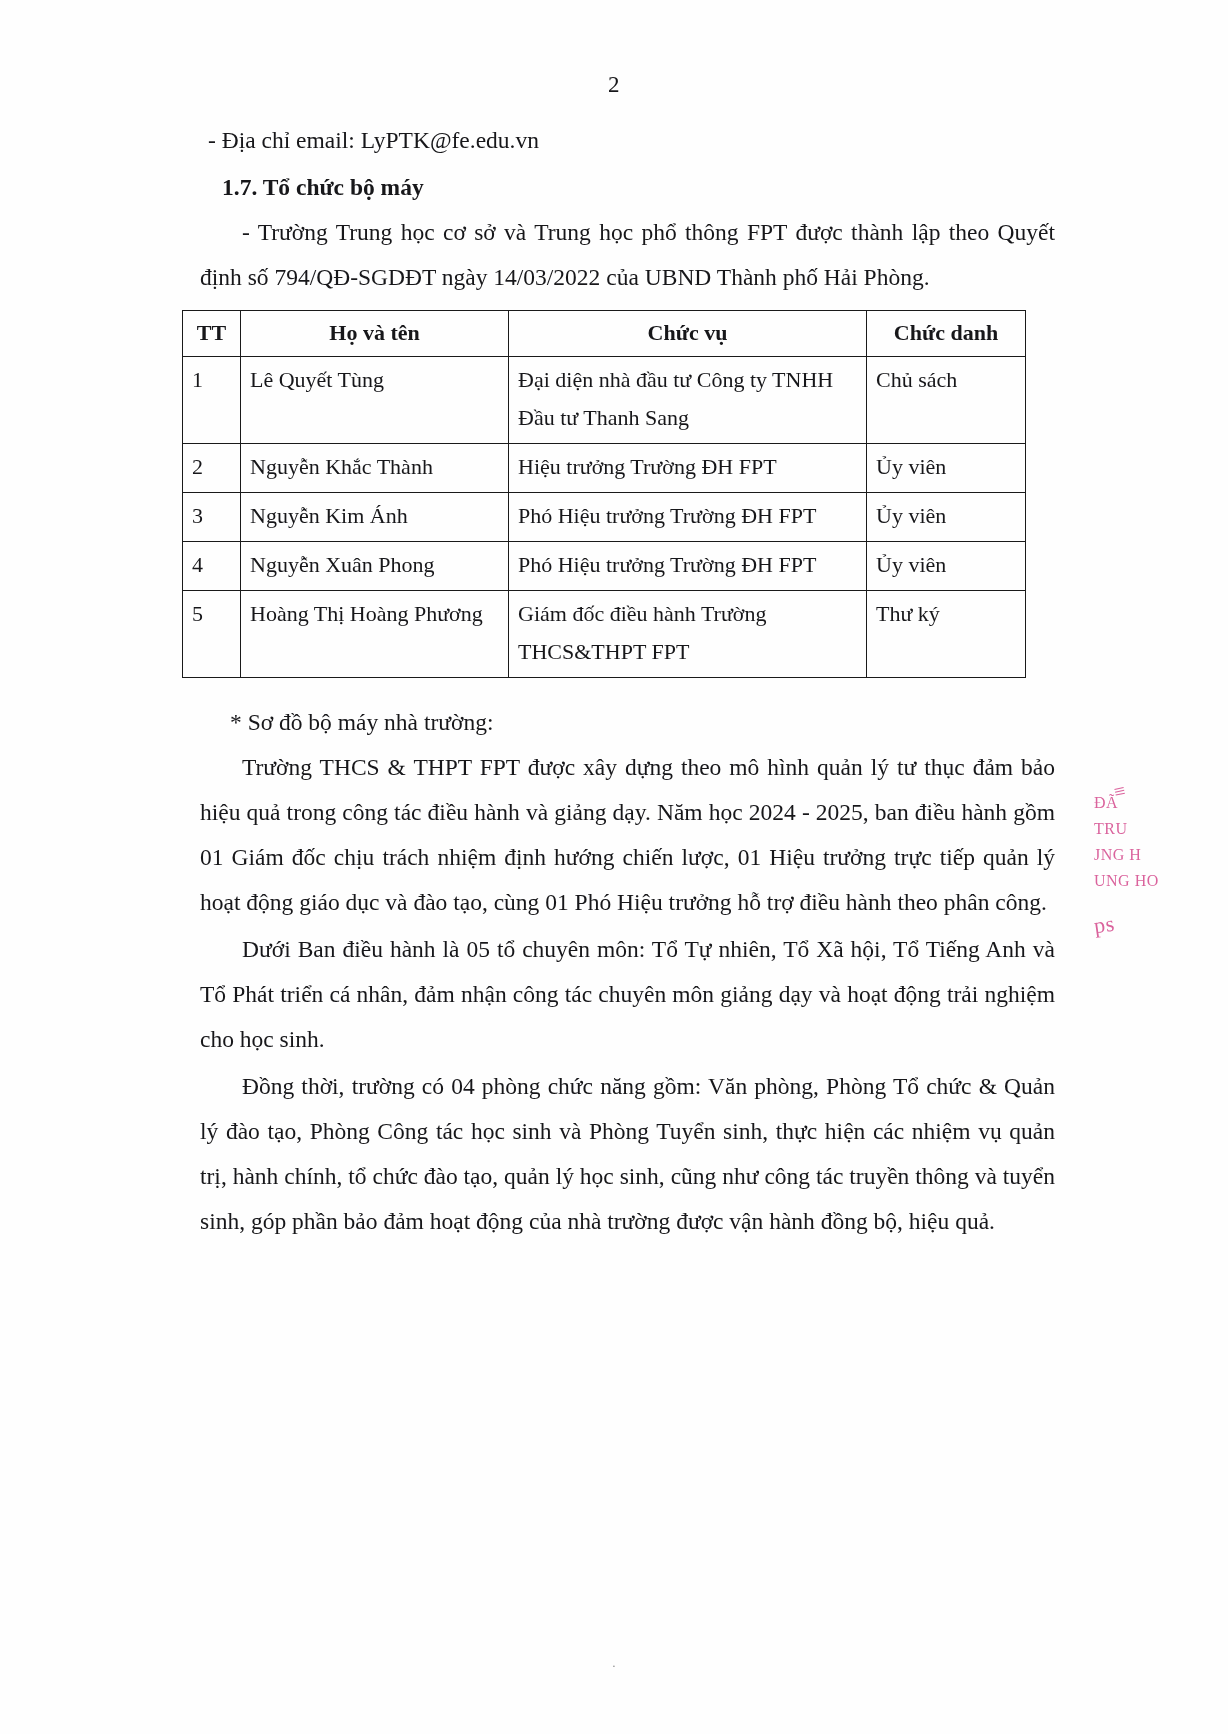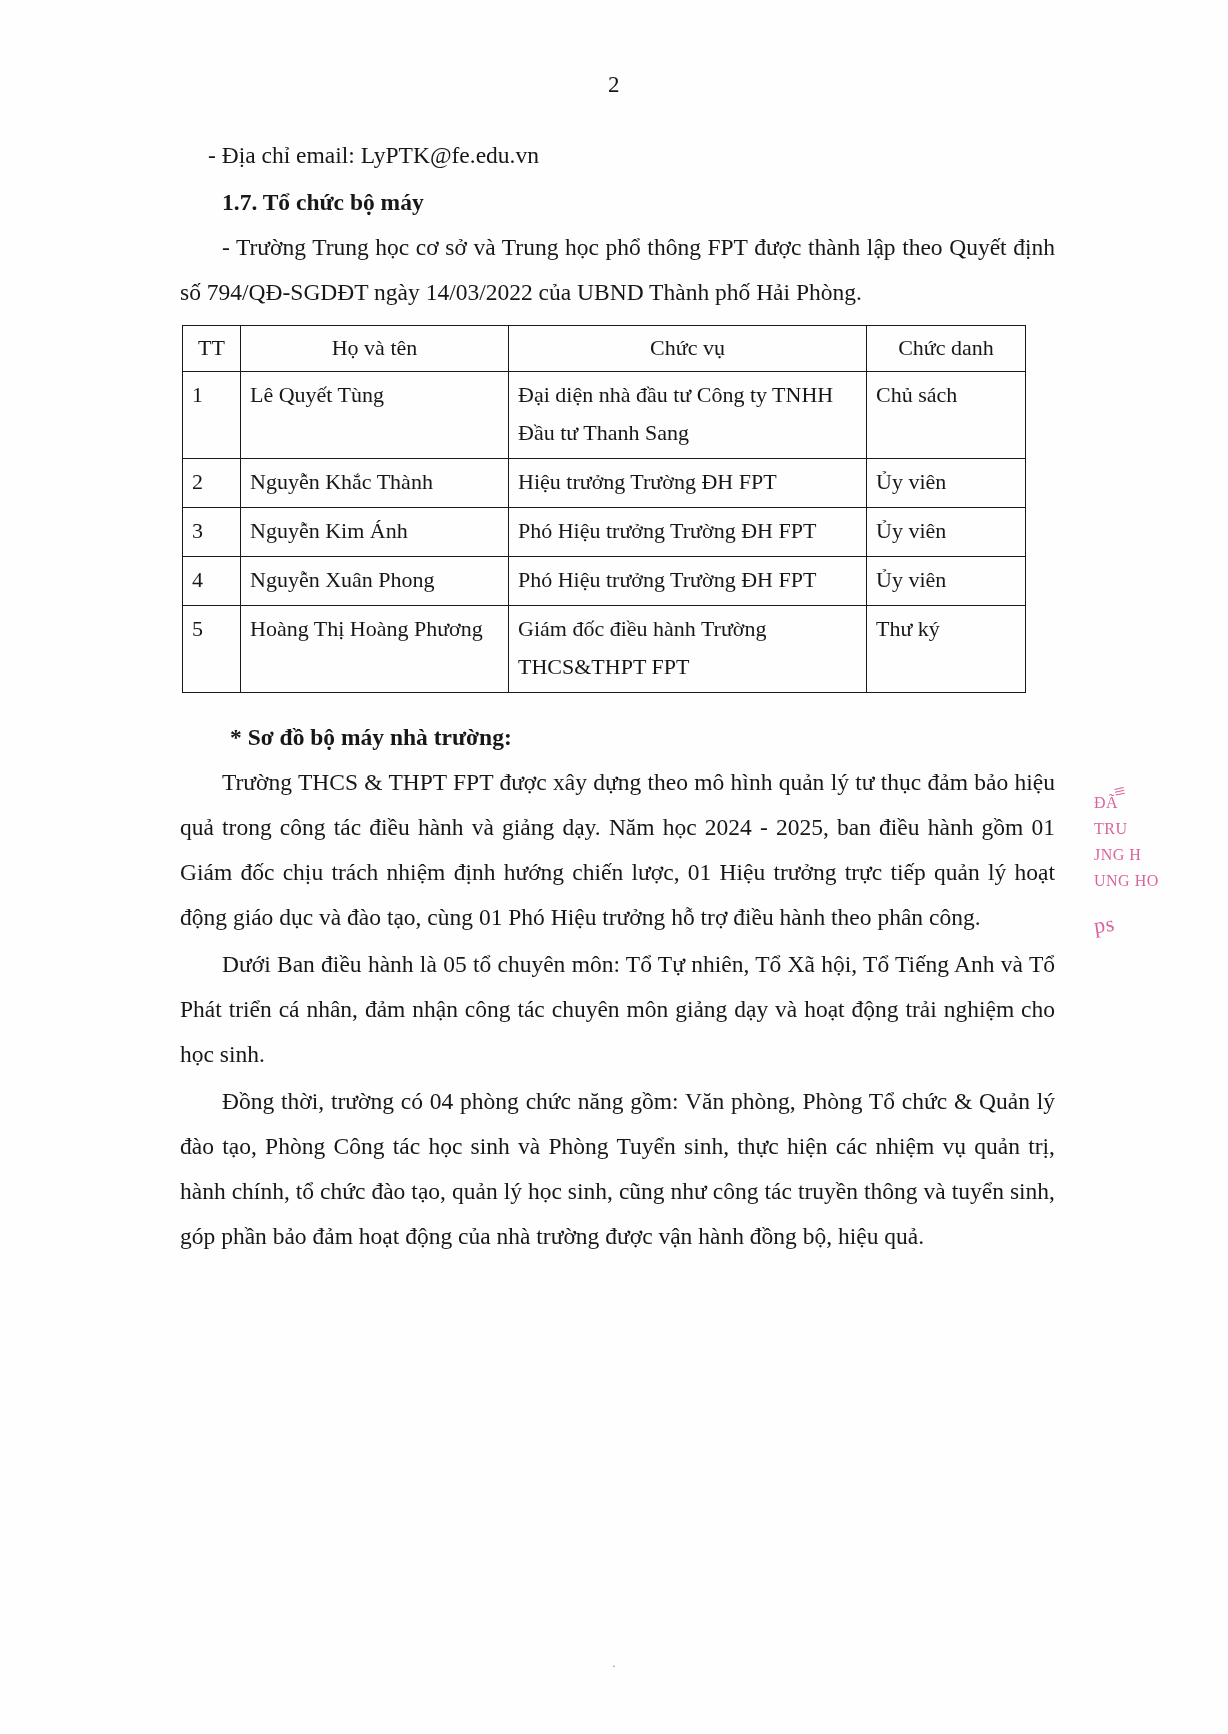--- a/index.html
+++ b/index.html
@@ -21,69 +21,70 @@
     position: absolute;
     top: 72px;
     left: 0;
     width: 1228px;
     text-align: center;
     font-size: 23px;
     letter-spacing: .3px;
   }
   .content {
     position: absolute;
-    top: 133px;
+    top: 118px;
     left: 180px;
     width: 875px;
   }
   .para {
     font-size: 23.5px;
     line-height: 45px;
     text-align: justify;
     text-justify: inter-word;
     margin: 0 0 2px 0;
   }
   .indent {
     text-indent: 42px;
+    margin-left: 20px;
   }
   .indent-sm {
     text-indent: 28px;
   }
   .heading {
     font-size: 23.5px;
     line-height: 45px;
     font-weight: bold;
     text-indent: 42px;
     margin: 0;
   }
   .subheading {
     font-size: 23.5px;
     line-height: 45px;
-    font-weight: bold;
+    font-weight: normal;
     text-indent: 50px;
     margin: 0;
   }
   .spacer-md { height: 22px; }
 
   table.board {
     border-collapse: collapse;
     width: 843px;
     margin: 10px 0 0 2px;
     table-layout: fixed;
   }
   table.board th, table.board td {
     border: 1.4px solid #1a1a1a;
     font-size: 22px;
     line-height: 38px;
     padding: 4px 9px 6px 9px;
     vertical-align: top;
   }
   table.board th {
     text-align: center;
-    font-weight: normal;
+    font-weight: bold;
     padding-top: 3px;
     padding-bottom: 4px;
     margin-left: 8px;
   }
   table.board td.num {
     text-align: left;
   }
   col.c-tt    { width: 58px; }
   col.c-name  { width: 268px; }
   col.c-role  { width: 358px; }

